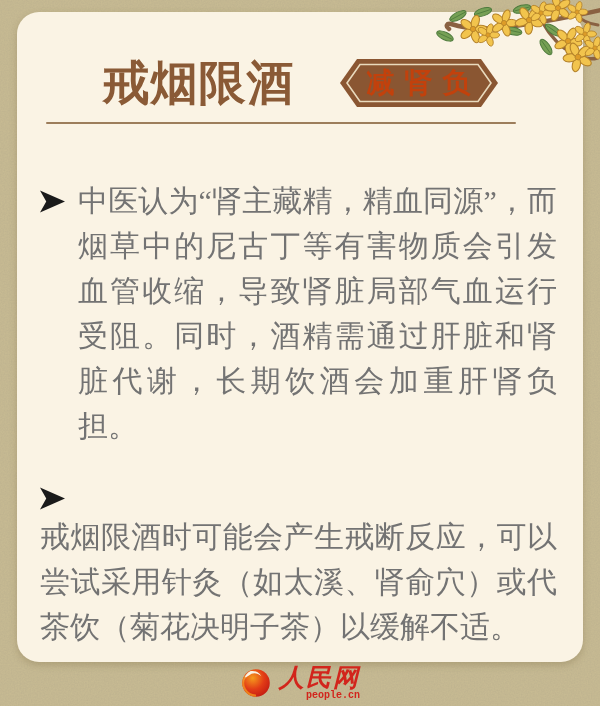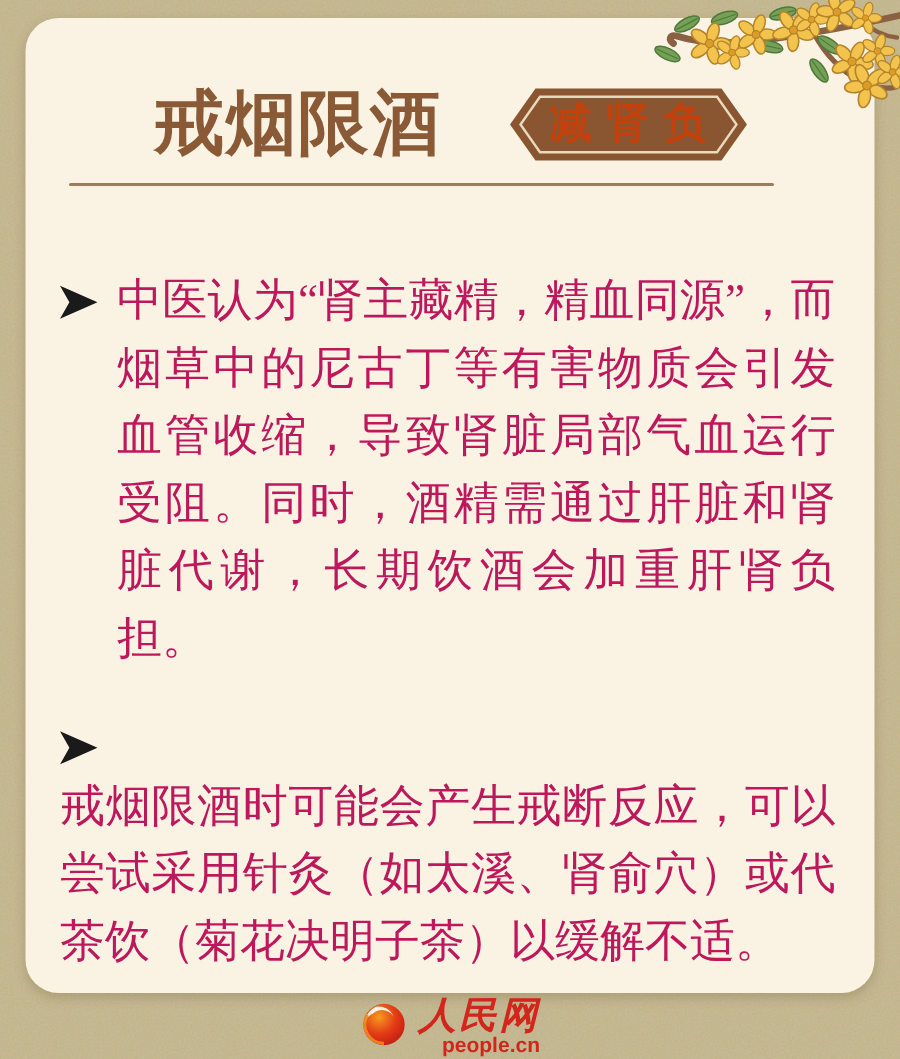--- a/index.html
+++ b/index.html
@@ -31,37 +31,37 @@
   }
   .divider{
     position:absolute;top:110px;left:29px;width:470px;height:2px;
     background:#9c7d5b;border-radius:1px;
   }
   .content{position:absolute;top:166px;left:23px;right:26px;}
   .bullet-item{display:flex;align-items:flex-start;}
   .bullet-item + .bullet-item{margin-top:27px;flex-direction:column;}
   .bullet-marker{flex:0 0 25px;margin-right:13px;padding-top:12px;}
   .bullet-text{
-    flex:1;font-size:30px;line-height:45px;color:#be185d;
+    flex:1;font-size:30px;line-height:45px;color:#737373;
     text-align:justify;text-justify:inter-ideograph;
   }
   .deco-branch{position:absolute;left:425px;top:0;z-index:4;pointer-events:none;}
   .footer{
     position:absolute;top:665px;left:0;right:0;z-index:3;
     display:flex;justify-content:center;align-items:flex-start;gap:7px;
   }
   .logo-icon{display:block;margin-top:2px;}
   .logo-texts{display:flex;flex-direction:column;align-items:flex-end;}
   .logo-brand{
     font-size:25px;line-height:26px;font-weight:700;font-style:italic;
     color:#d2251c;letter-spacing:2px;white-space:nowrap;
   }
   .logo-sub{
-    font-family:Liberation Sans, sans-serif;
-    font-size:14px;line-height:12px;font-weight:700;color:#d2251c;margin-top:-1px;
+    font-family:Liberation Mono, monospace;
+    font-size:10px;line-height:12px;font-weight:700;color:#d2251c;margin-top:-1px;
   }
 </style>
 </head>
 <body>
 
 <div class="canvas">
 
   <svg class="grain" width="600" height="706" aria-hidden="true">
     <filter id="g">
       <feTurbulence type="fractalNoise" baseFrequency="0.7" numOctaves="3" seed="7"></feTurbulence>

